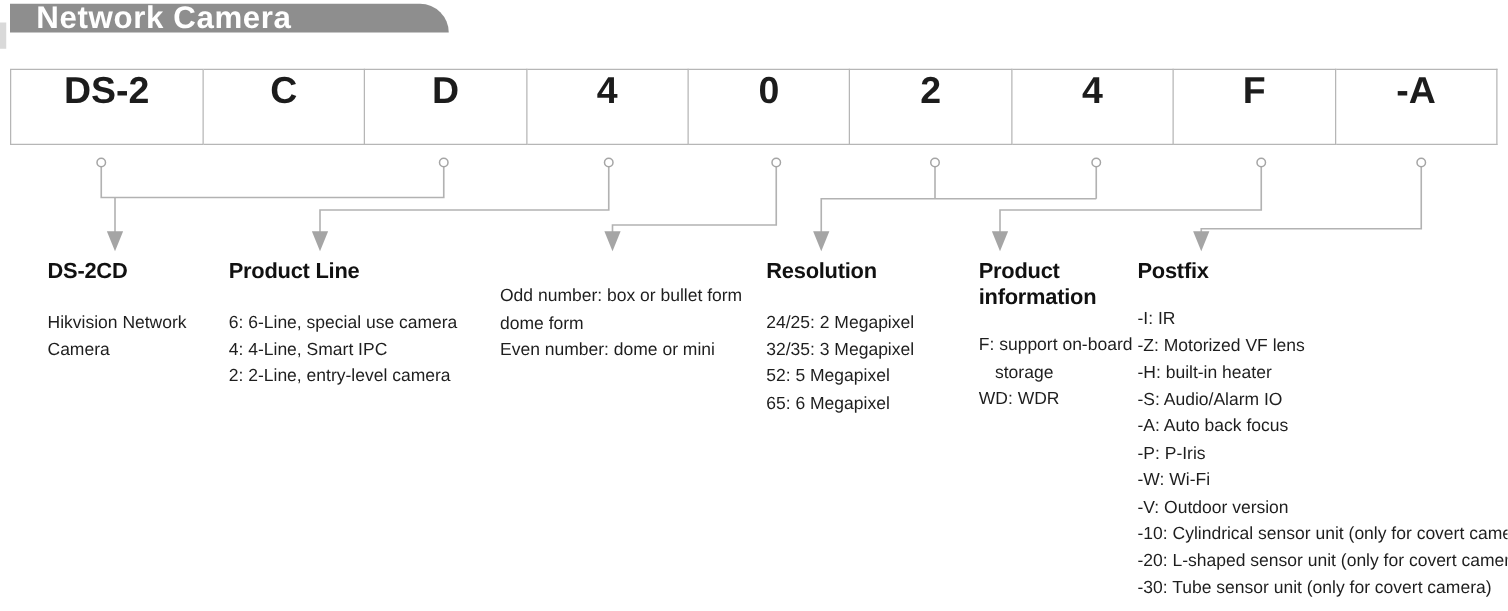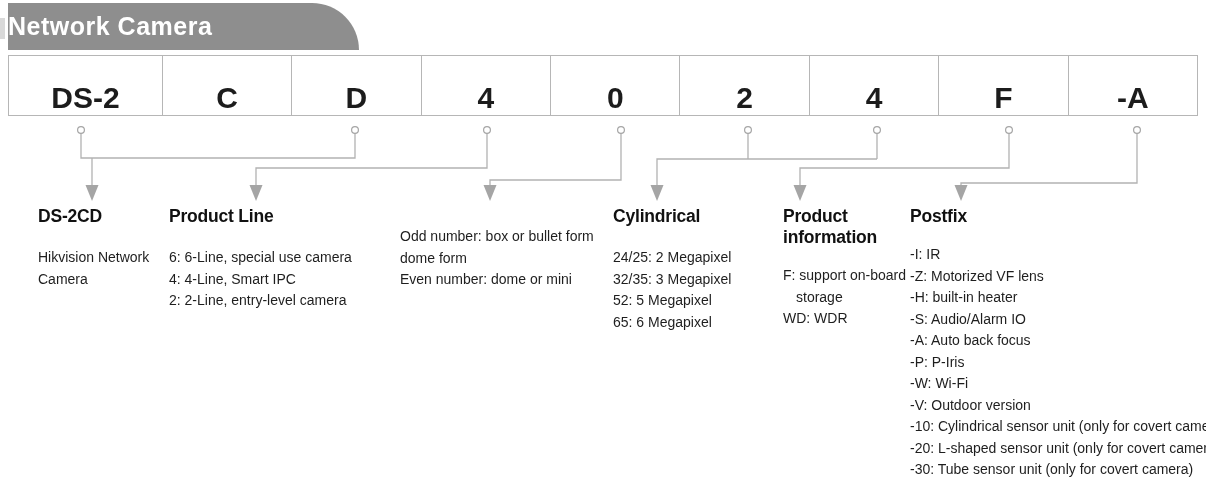--- a/index.html
+++ b/index.html
@@ -4,38 +4,38 @@
 <style>
   * { margin: 0; padding: 0; box-sizing: border-box; }
   html, body { background: #ffffff; }
   body {
     font-family: "Liberation Sans", "DejaVu Sans", sans-serif;
     width: 1206px; height: 489px; position: relative; overflow: hidden;
     color: #1e1e1e;
   }
   
   .banner {
-    position: absolute; left: 8px; top: 3px; width: 351px; height: 47px;
+    position: absolute; left: 8px; top: 3px; width: 351px; height: 23px;
     border-top-right-radius: 48px;
-    display: flex; align-items: center; 
+    display: flex; align-items: center; padding-left: 21px;
   }
   .banner-title {
     color: #ffffff; font-weight: bold; font-size: 25px; letter-spacing: 0.5px;
   }
   .edge-artifact {
     position: absolute; left: 0; top: 18px; width: 5px; height: 21px;
   }
   
   .box-row {
     position: absolute; left: 8px; top: 55px; width: 1190px; height: 61px;
     display: flex;
   }
   .model-box {
     flex: 1 1 0; border: 1px solid #b6b6b6; border-left: none;
-    display: flex; align-items: flex-end; justify-content: center;
+    display: flex; align-items: flex-start; justify-content: center;
     font-weight: bold; font-size: 30px; color: #1c1c1c;
   }
   .model-box:first-child { flex-grow: 1.19; border-left: 1px solid #b6b6b6; }
   
   .connectors {
     position: absolute; left: 0; top: 0; width: 1206px; height: 489px;
     pointer-events: none;
   }
   
   .col { position: absolute; top: 206px; }
@@ -117,39 +117,39 @@
 </svg>
 
 <div class="col" style="left:38px">
   <div class="col-heading">DS-2CD</div>
   <div class="col-body">
     <div class="col-line">Hikvision Network</div>
     <div class="col-line">Camera</div>
   </div>
 </div>
 
-<div class="col" style="left:169px">
+<div class="col" style="left:183px">
   <div class="col-heading">Product Line</div>
   <div class="col-body">
     <div class="col-line">6: 6-Line, special use camera</div>
     <div class="col-line">4: 4-Line, Smart IPC</div>
     <div class="col-line">2: 2-Line, entry-level camera</div>
   </div>
 </div>
 
 <div class="col" style="left:400px">
   <div class="col-body">
     <div class="col-line">Odd number: box or bullet form</div>
     <div class="col-line">dome form</div>
     <div class="col-line">Even number: dome or mini</div>
   </div>
 </div>
 
 <div class="col" style="left:613px">
-  <div class="col-heading">Cylindrical</div>
+  <div class="col-heading">Resolution</div>
   <div class="col-body">
     <div class="col-line">24/25: 2 Megapixel</div>
     <div class="col-line">32/35: 3 Megapixel</div>
     <div class="col-line">52: 5 Megapixel</div>
     <div class="col-line">65: 6 Megapixel</div>
   </div>
 </div>
 
 <div class="col" style="left:783px">
   <div class="col-heading heading-narrow">Product information</div>

